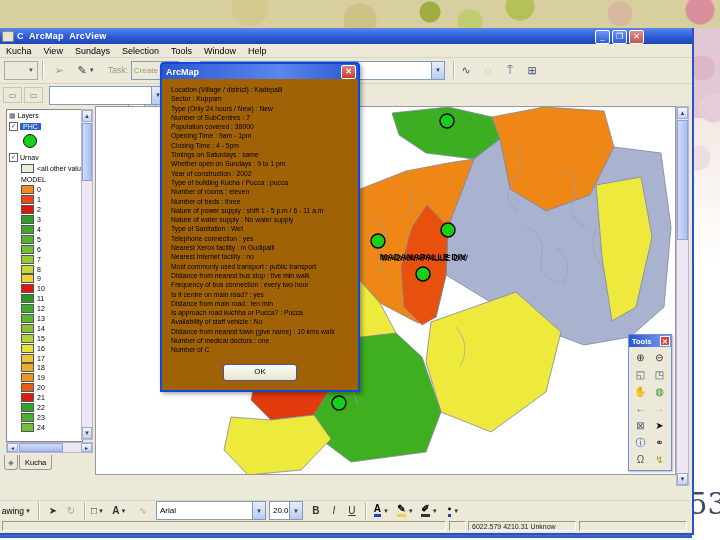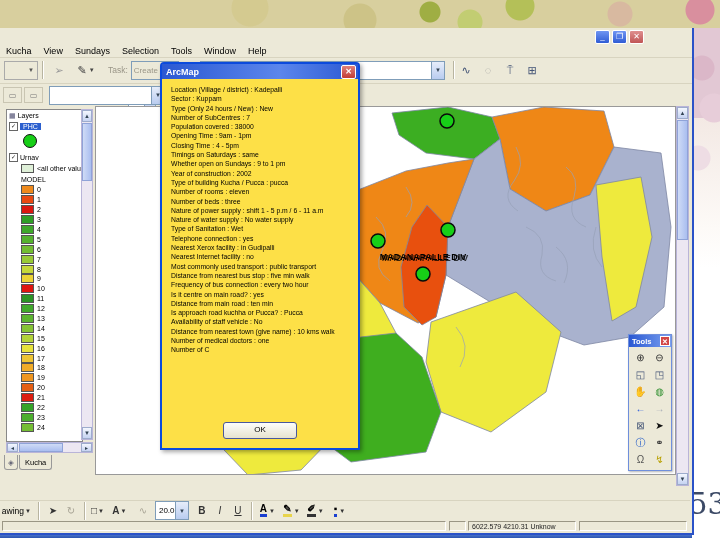--- a/index.html
+++ b/index.html
@@ -116,21 +116,21 @@
   #tools{position:absolute;left:628px;top:228px;width:42px;background:#ece9d8;border:1px solid #6f8fdc;
     box-shadow:1px 1px 2px rgba(0,0,0,.3);}
   #tools .ptitle{height:12px;background:linear-gradient(90deg,#2a58d2,#7aa0f0);color:#fff;font-size:7.5px;
     font-weight:bold;display:flex;align-items:center;padding-left:3px;position:relative;}
   #tools .pclose{position:absolute;right:1px;top:1px;width:10px;height:10px;background:#d24646;color:#fff;
     font-size:7px;line-height:10px;text-align:center;border:1px solid #fff;box-sizing:border-box;}
   #tools-grid{display:grid;grid-template-columns:19px 19px;justify-content:center;padding:2px 0;}
   .tool-cell{height:17px;display:flex;align-items:center;justify-content:center;font-size:10px;}
 
   
-  #dlg{position:absolute;left:160px;top:62px;width:200px;height:388px;background:#fde047;
+  #dlg{position:absolute;left:160px;top:62px;width:200px;height:330px;background:#a16207;
     border:2px solid #0b4adc;border-radius:4px 4px 0 0;box-shadow:2px 2px 4px rgba(0,0,0,.35);box-sizing:border-box;}
   #dlg .dtitle{height:15px;background:linear-gradient(90deg,#2a58d2,#5b86ec 60%,#2a58d2);color:#fff;
     font-size:9px;font-weight:bold;display:flex;align-items:center;padding-left:4px;position:relative;}
   #dlg .dclose{position:absolute;right:2px;top:1px;width:13px;height:12px;border:1px solid #fff;border-radius:2px;
     background:linear-gradient(180deg,#e0807a,#c23d36);color:#fff;font-size:8px;line-height:11px;text-align:center;}
   #dlg-lines{padding:6px 0 0 9px;font-size:6.8px;line-height:9.3px;color:#000;}
   .dlg-line{white-space:nowrap;overflow:hidden;}
   #dlg-ok{position:absolute;left:50%;transform:translateX(-50%);bottom:9px;width:72px;height:15px;
     background:linear-gradient(180deg,#fdfdfb,#e7e3cf);border:1px solid #49589e;border-radius:3px;
     font-size:8px;text-align:center;line-height:14px;}
@@ -155,20 +155,24 @@
 </head>
 <body>
 
 <div id="slide">
   <div id="bg-top"></div>
   <div id="bg-right"></div>
   <div id="bg-bottom-bar"></div>
   <div id="page-number">53</div>
 
   <div id="win">
+    <div class="titlebar">
+      <span class="app-icon"></span>
+      <span class="ttext">C  ArcMap  ArcView</span>
+    </div>
     <div class="winbtns">
       <div class="wbtn">_</div>
       <div class="wbtn">❐</div>
       <div class="wbtn close">✕</div>
     </div>
 
     <div id="menubar">
         <span class="menu-item">Kucha</span>
         <span class="menu-item">View</span>
         <span class="menu-item">Sundays</span>
@@ -424,20 +428,24 @@
       <div class="sep"></div>
       <div class="dbtn">➤</div>
       <div class="dbtn gray">↻</div>
       <div class="sep"></div>
       <div class="dbtn">□<span class="caret">▼</span></div>
       <div class="dbtn" style="width:26px;">
           <b>A</b>
           <span class="caret">▼</span>
         </div>
       <div class="dbtn gray">∿</div>
+      <div class="combo" style="width:108px;margin-left:4px;">
+        <span style="padding-left:3px;">Arial</span>
+        <span class="arrow">▼</span>
+      </div>
       <div class="combo" style="width:32px;margin-left:3px;">
         <span style="padding-left:3px;">20.0</span>
         <span class="arrow">▼</span>
       </div>
       <div class="dbtn" style="font-weight:bold;margin-left:4px;">B</div>
       <div class="dbtn" style="font-style:italic;">I</div>
       <div class="dbtn" style="text-decoration:underline;">U</div>
       <div class="sep"></div>
       <div class="colorbtn">
           <u>A</u>

